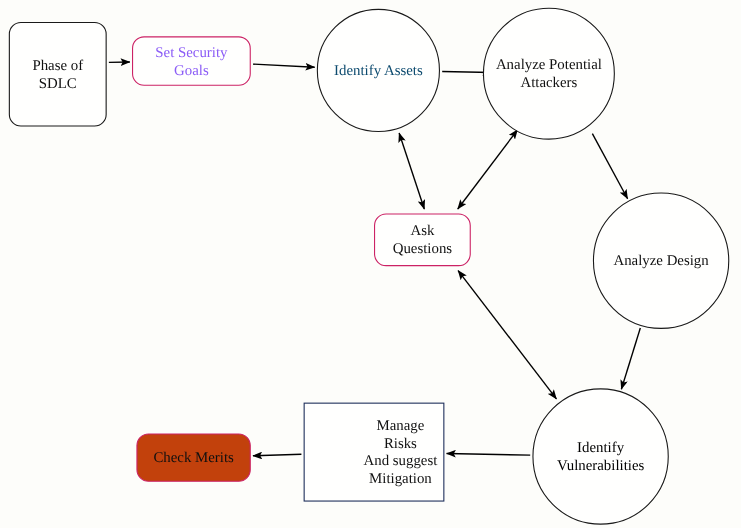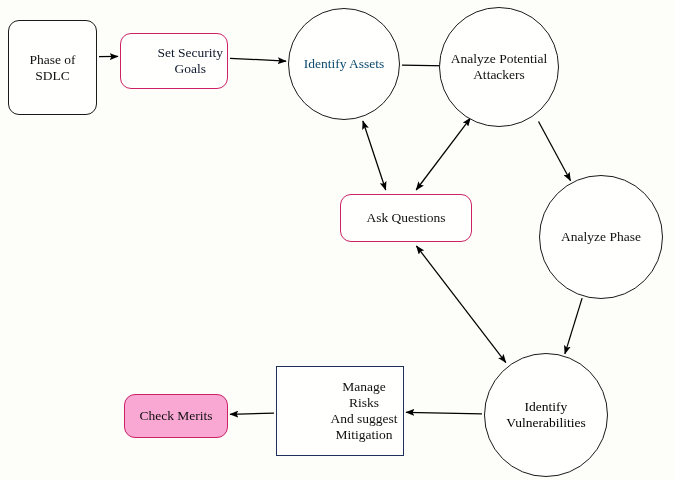--- a/index.html
+++ b/index.html
@@ -85,44 +85,44 @@
         <line x1="482.01" y1="413.76" x2="406.00" y2="412.28" marker-end="url(#arrowhead)" stroke="#000000"></line>
         <line x1="274.00" y1="413.01" x2="230.00" y2="414.35" marker-end="url(#arrowhead)" stroke="#000000"></line>
       </g>
   </svg>
 
   <div id="node-group">
       <div class="node shape-roundbox" style="left: 8px; top: 20px; width: 89px; height: 95px; border-color: rgb(26, 26, 26); background: rgb(255, 255, 254); color: rgb(16, 16, 16);">
         <span class="node-label">Phase of
 SDLC</span>
       </div>
-      <div class="node shape-roundbox" style="left: 120px; top: 33px; width: 108px; height: 56px; border-color: rgb(204, 34, 101); background: rgb(255, 255, 254); color: #0f172a; justify-content: flex-end;">
+      <div class="node shape-roundbox" style="left: 120px; top: 33px; width: 108px; height: 45px; border-color: rgb(204, 34, 101); background: rgb(255, 255, 254); color: #8b5cf6;">
         <span class="node-label">Set Security
 Goals</span>
       </div>
       <div class="node shape-circle" style="left: 288px; top: 8px; width: 112px; height: 112px; border-color: rgb(26, 26, 26); background: rgb(255, 255, 254); color: #0c4a6e;">
         <span class="node-label">Identify Assets</span>
       </div>
       <div class="node shape-circle" style="left: 439px; top: 7px; width: 120px; height: 120px; border-color: rgb(26, 26, 26); background: rgb(255, 255, 254); color: rgb(16, 16, 16);">
         <span class="node-label">Analyze Potential
 Attackers</span>
       </div>
-      <div class="node shape-roundbox" style="left: 340px; top: 194px; width: 132px; height: 48px; border-color: rgb(204, 34, 101); background: rgb(255, 255, 254); color: rgb(16, 16, 16);">
+      <div class="node shape-roundbox" style="left: 340px; top: 194px; width: 88px; height: 48px; border-color: rgb(204, 34, 101); background: rgb(255, 255, 254); color: rgb(16, 16, 16);">
         <span class="node-label">Ask Questions</span>
       </div>
       <div class="node shape-circle" style="left: 539px; top: 175px; width: 124px; height: 124px; border-color: rgb(26, 26, 26); background: rgb(255, 255, 254); color: rgb(16, 16, 16);">
-        <span class="node-label">Analyze Phase</span>
+        <span class="node-label">Analyze Design</span>
       </div>
       <div class="node shape-circle" style="left: 484px; top: 353px; width: 124px; height: 124px; border-color: rgb(26, 26, 26); background: rgb(255, 255, 254); color: #000000;">
         <span class="node-label">Identify
 Vulnerabilities</span>
       </div>
       <div class="node shape-box" style="left: 276px; top: 366px; width: 128px; height: 90px; border-color: rgb(31, 47, 91); background: rgb(255, 255, 254); color: rgb(16, 16, 16);">
         <span class="node-label">Manage Risks
 And suggest
 Mitigation</span>
       </div>
-      <div class="node shape-roundbox" style="left: 124px; top: 394px; width: 104px; height: 44px; border-color: rgb(204, 34, 101); background: #f9a8d4; color: rgb(16, 16, 16);">
+      <div class="node shape-roundbox" style="left: 124px; top: 394px; width: 104px; height: 44px; border-color: rgb(204, 34, 101); background: #c2410c; color: rgb(16, 16, 16);">
         <span class="node-label">Check Merits</span>
       </div>
     </div>
 
 </div>
 
 </body></html>

